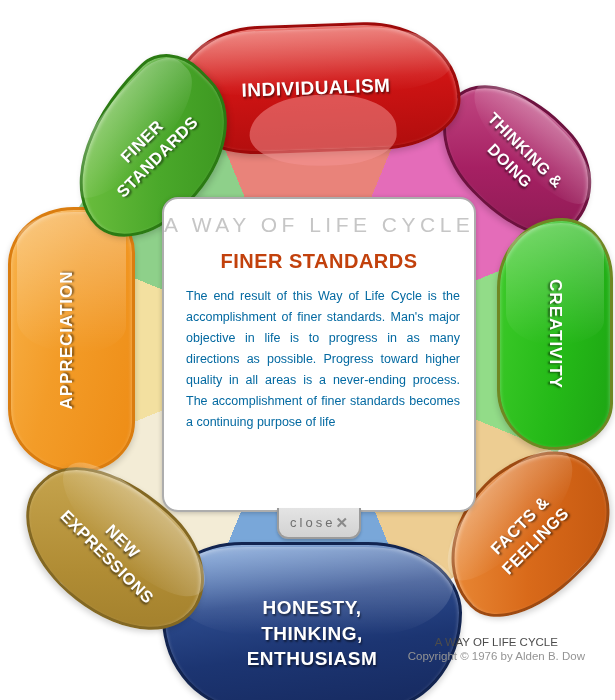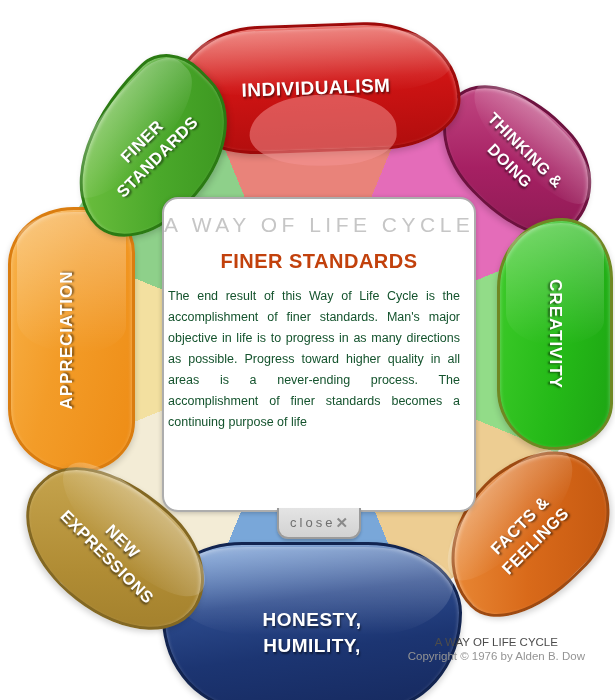--- a/index.html
+++ b/index.html
@@ -160,24 +160,24 @@
   }
   #card-title {
     margin-top: 13px;
     text-align: center;
     font-size: 20px;
     font-weight: bold;
     letter-spacing: .5px;
     color: #c2410c;
   }
   #card-body {
-    margin: 13px 14px 0 4px;
+    margin: 13px 14px 0 22px;
     font-size: 12.5px;
     line-height: 21px;
-    color: #14532d;
+    color: #0369a1;
     text-align: justify;
   }
   #close-button {
     position: absolute;
     left: 50%;
     top: calc(100% - 2px);
     transform: translateX(-50%);
     width: 84px; height: 31px;
     background: linear-gradient(#e4e4e4, #d2d2d2);
     border: 2px solid #9b9b9b;
@@ -241,21 +241,22 @@
   <div class="blob seg-3">
     <span class="blob-label">
       <span class="line">FACTS &amp;</span>
       <span class="line">FEELINGS</span>
     </span>
   </div>
 
   <div class="blob seg-4">
     <span class="blob-label">
       <span class="line">HONESTY,</span>
-      <span class="line">HUMILITY,</span>
+      <span class="line">THINKING,</span>
+      <span class="line">ENTHUSIASM</span>
     </span>
   </div>
 
   <div class="blob seg-5">
     <span class="blob-label">
       <span class="line">NEW</span>
       <span class="line">EXPRESSIONS</span>
     </span>
   </div>
 

